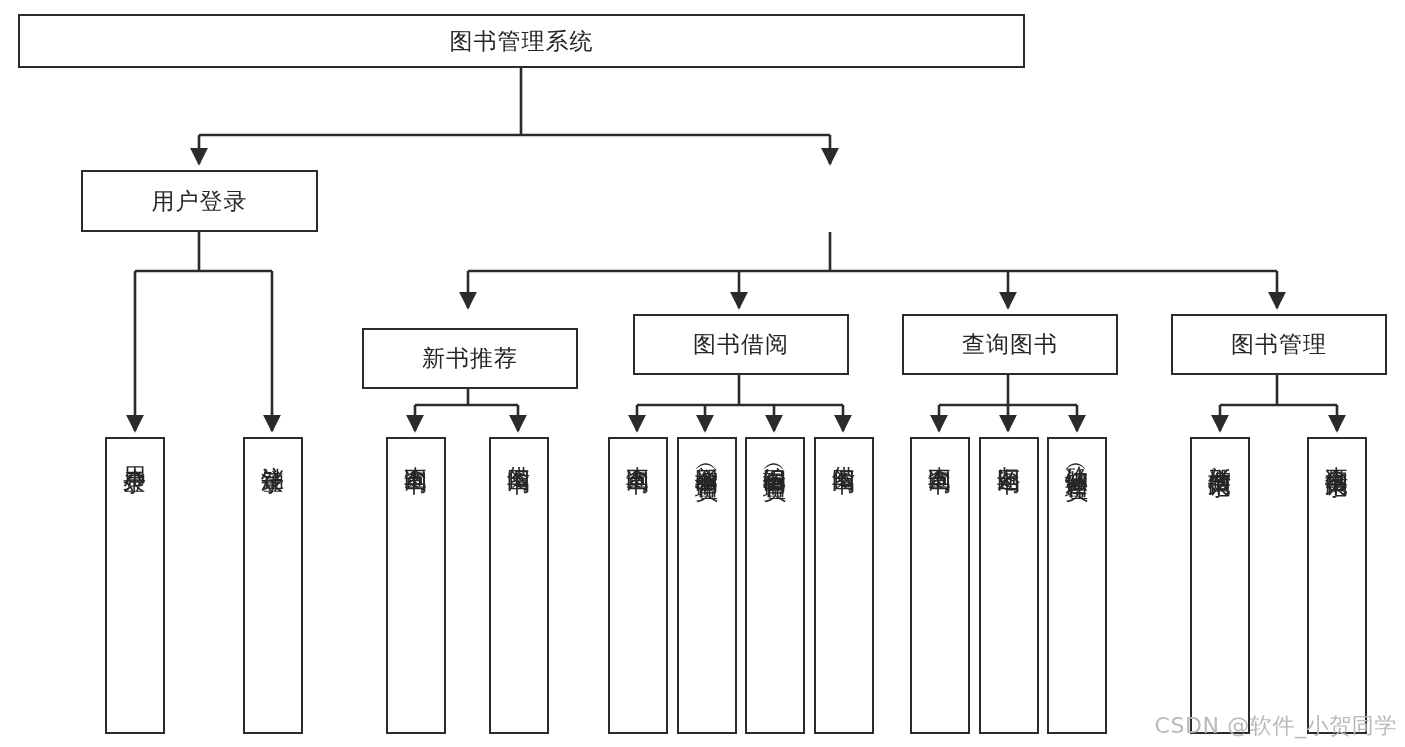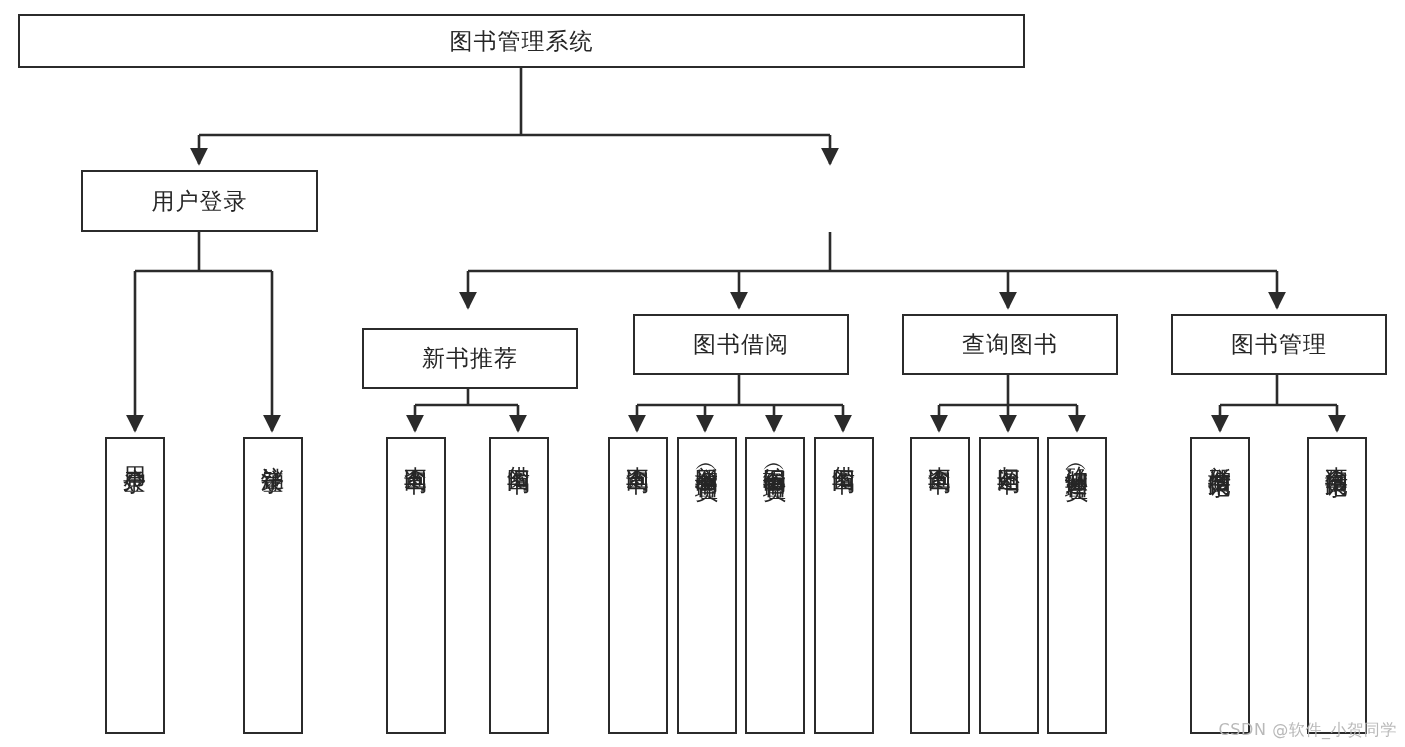--- a/index.html
+++ b/index.html
@@ -54,21 +54,21 @@
     text-orientation: upright;
     font-size: 23px;
     letter-spacing: 2px;
     line-height: 1.05;
     text-align: left;
   }
   .watermark {
     position: absolute;
     right: 8px;
     bottom: 6px;
-    font-size: 16px;
+    font-size: 22px;
     color: #b9b9b9;
     letter-spacing: 0.6px;
     user-select: none;
   }
 </style>
 </head>
 <body>
 
 <div id="diagram-root">
 

